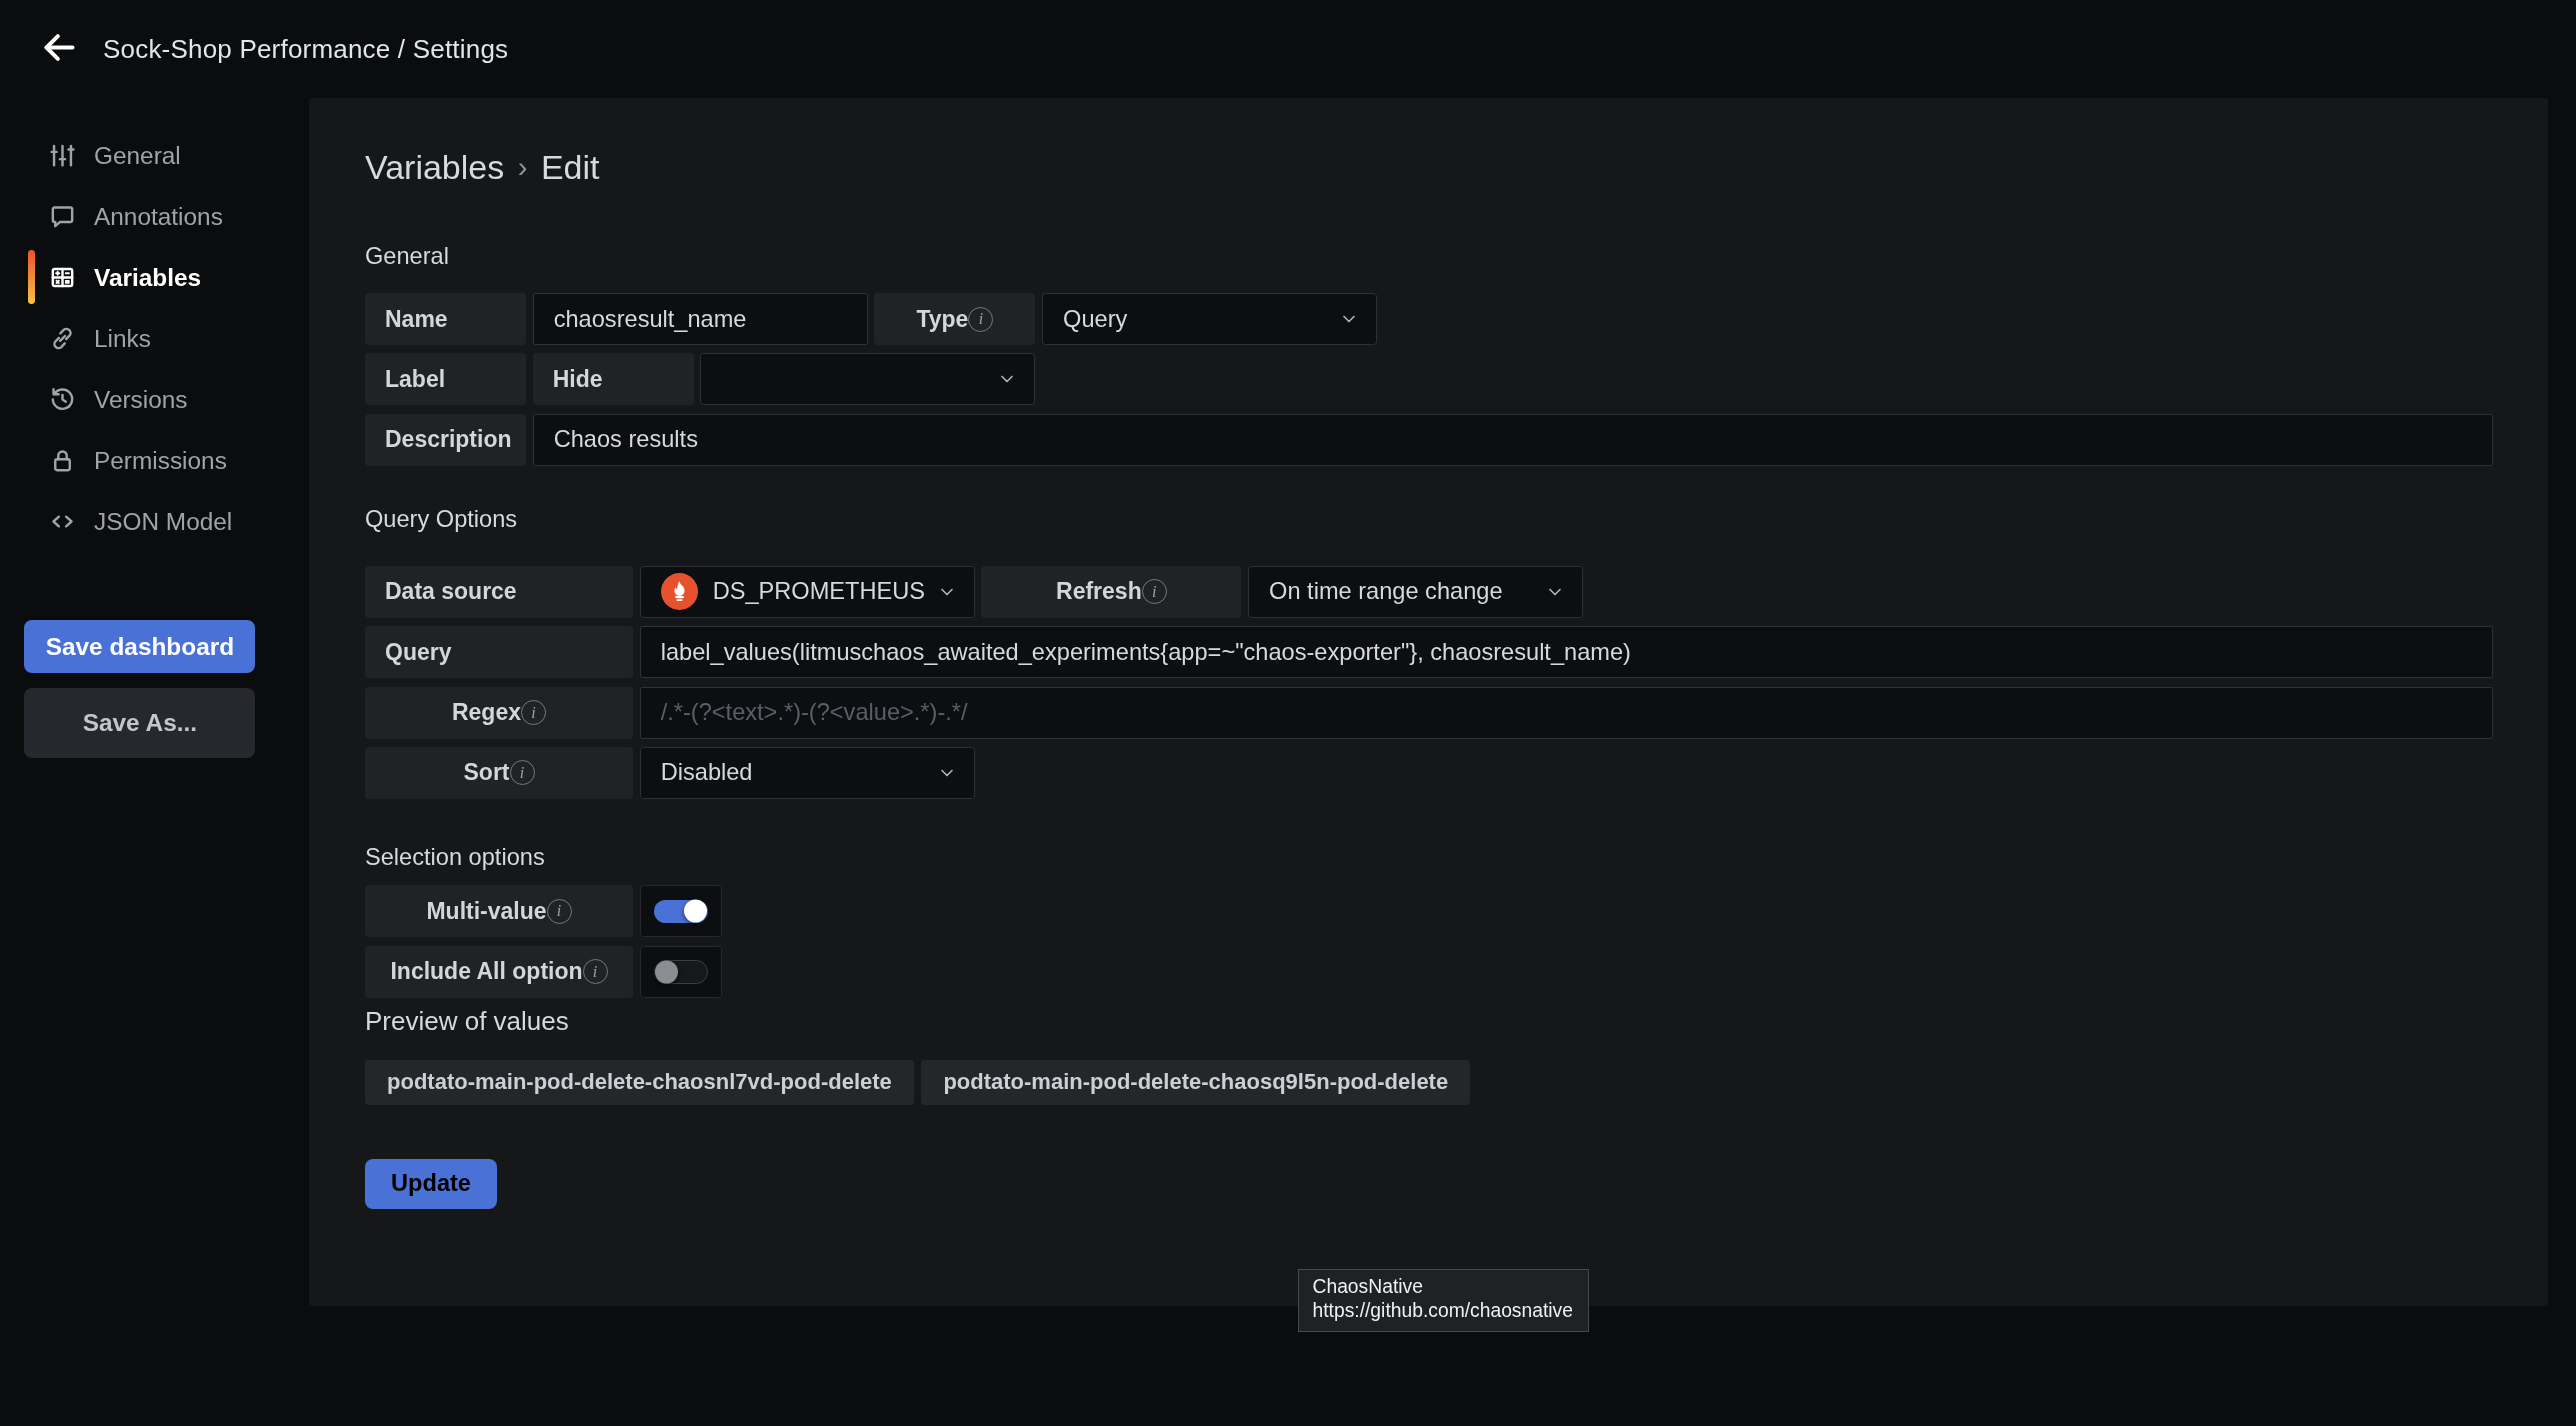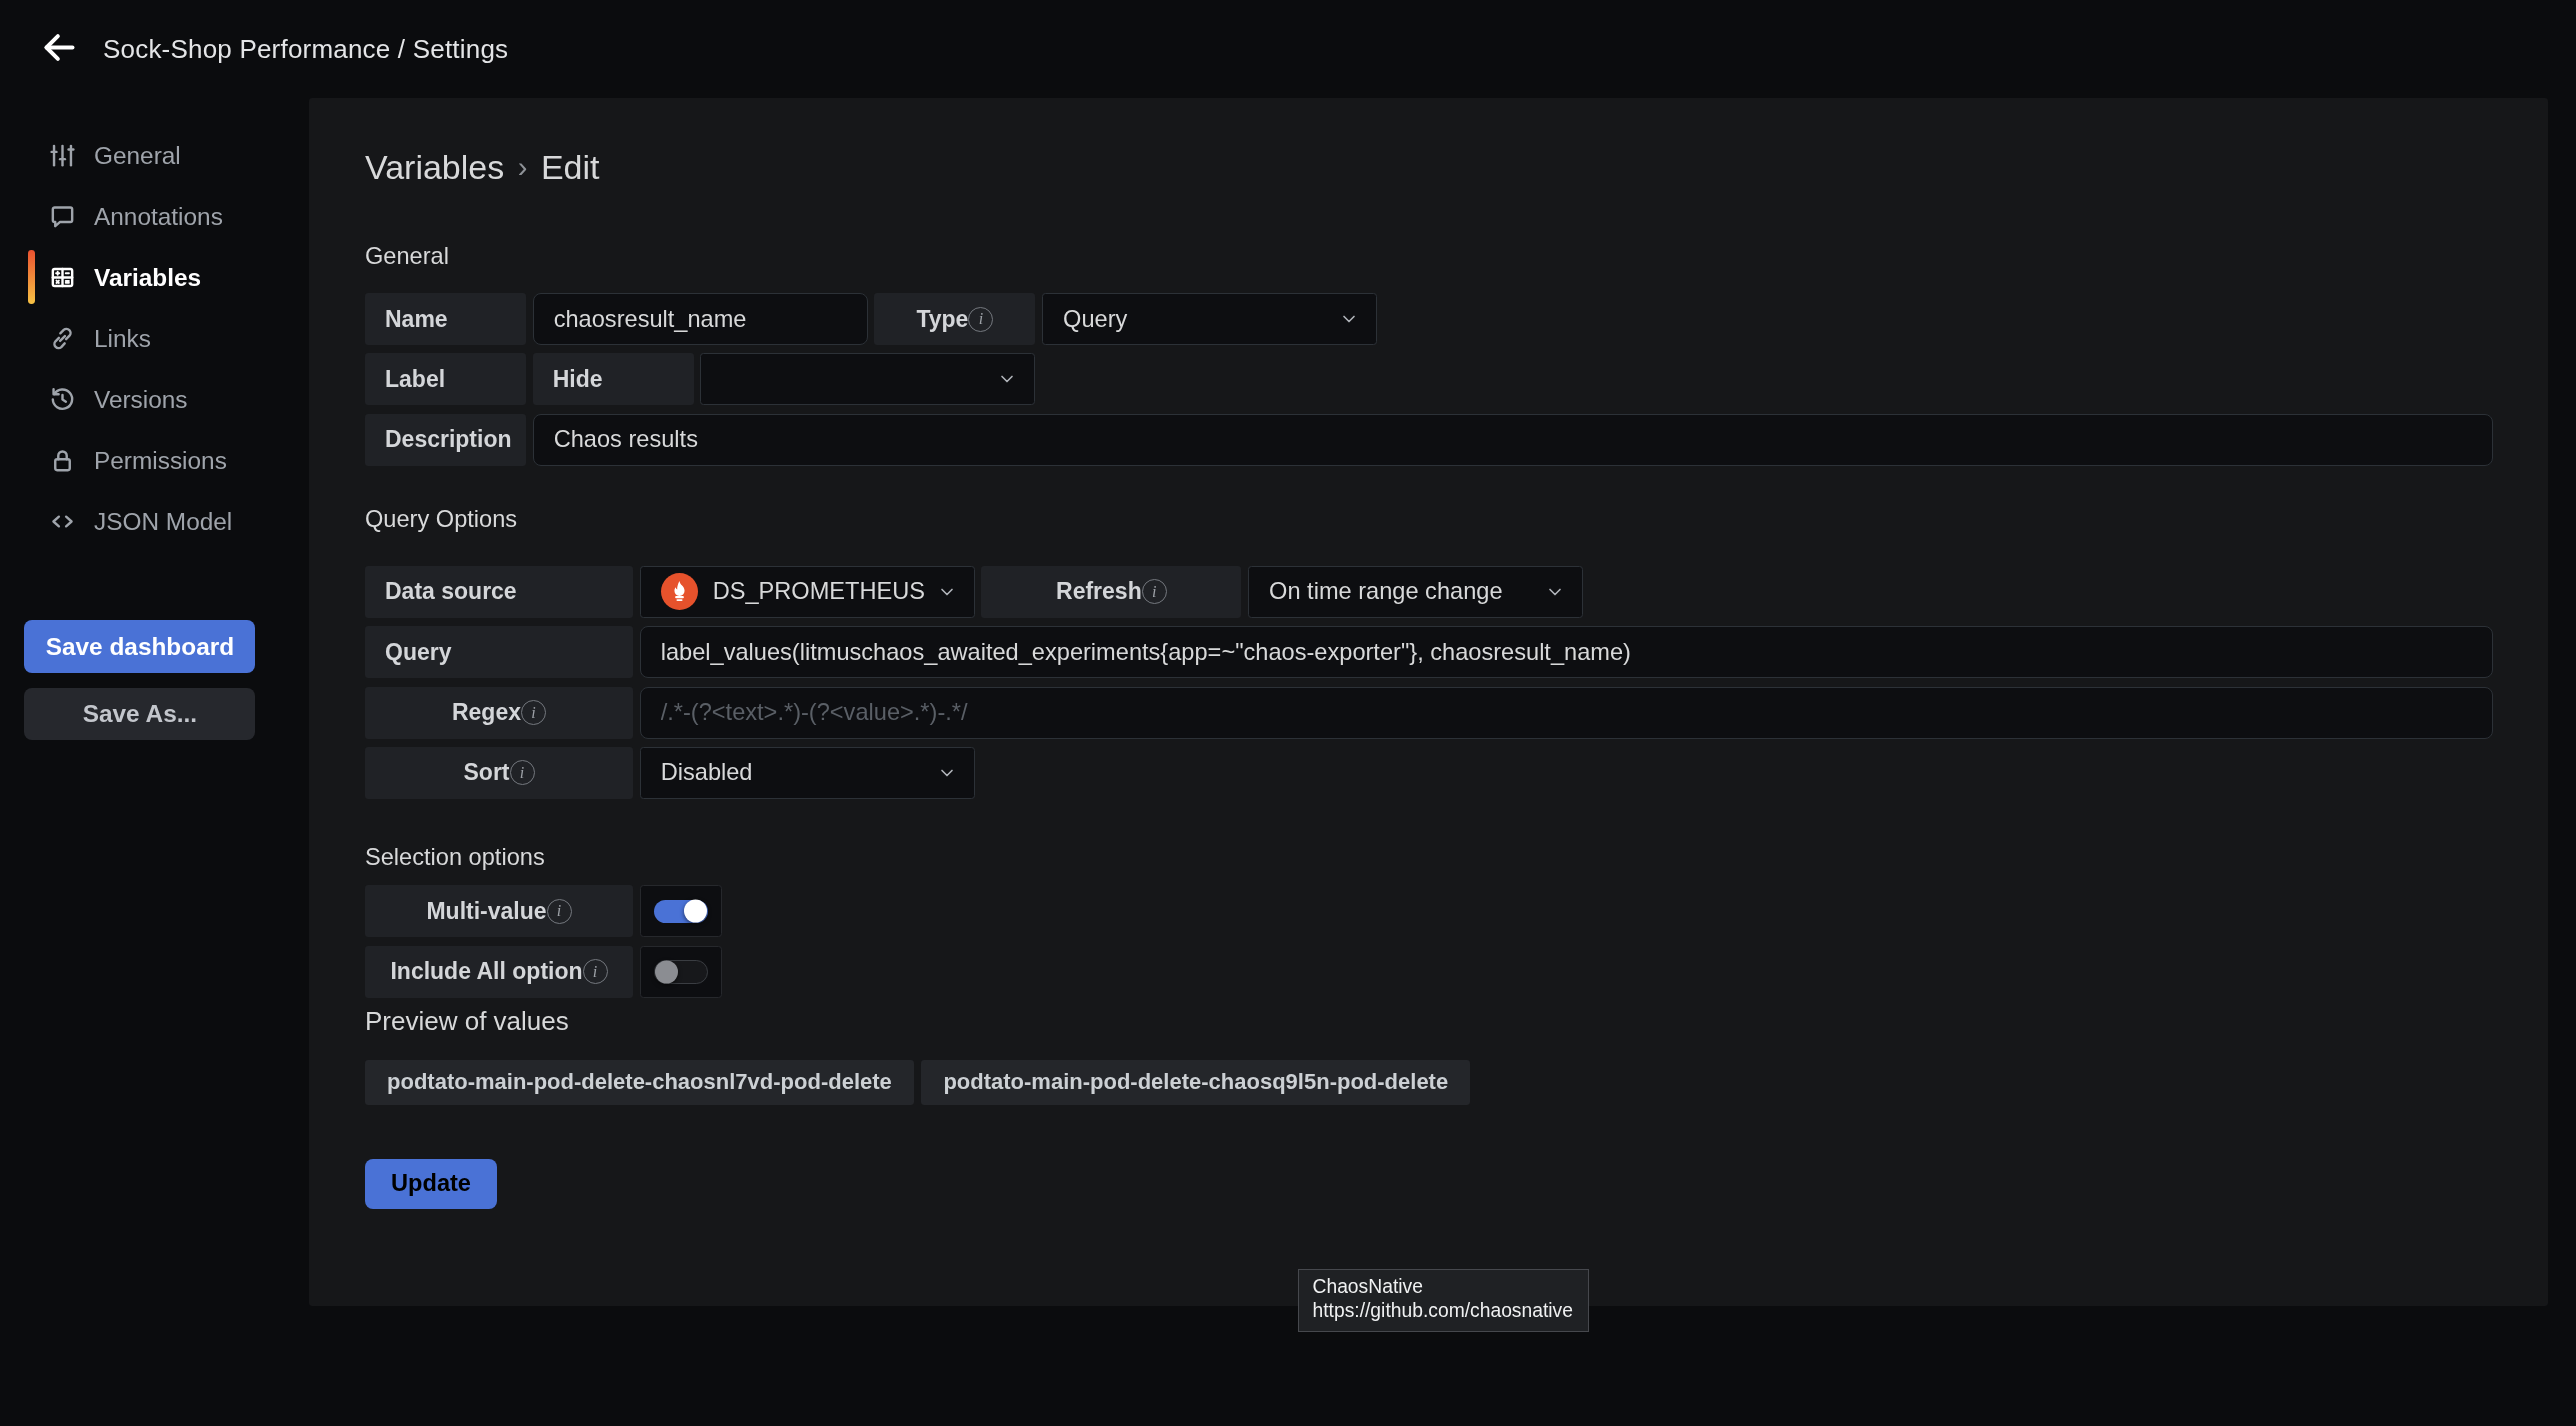--- a/index.html
+++ b/index.html
@@ -18,40 +18,40 @@
   .nav-list { position:absolute; left:0; top:27px; width:100%; }
   .nav-item { position:relative; height:61px; display:flex; align-items:center; padding-left:46px; cursor:pointer; color:#9fa4ab; }
   .nav-item .nav-icon { width:32px; height:32px; display:flex; align-items:center; justify-content:center; }
   .nav-item .nav-label { font-size:24.4px; margin-left:16px; }
   .nav-item.active { color:#ffffff; }
   .nav-item.active .nav-label { font-weight:600; }
   .active-bar { position:absolute; left:28px; top:3.4px; width:6.7px; height:54px; border-radius:3.4px;
     background:linear-gradient(to bottom,#eb5230,#f7c244); }
   .btn { border:none; border-radius:8px; cursor:pointer; font-family:inherit; font-size:24.4px; font-weight:600; }
   .save-dash { position:absolute; left:24.4px; top:522px; width:231px; height:53px; background:#4a72d6; color:#ffffff; }
-  .save-as  { position:absolute; left:24.4px; top:590px; width:231px; height:52px; background:#26282d; color:#c3c6cc; }
+  .save-as  { position:absolute; left:24.4px; top:590px; width:231px; height:70px; background:#26282d; color:#c3c6cc; }
   
   .panel { position:absolute; left:309px; top:98px; width:2239px; height:1208px; background:#161719; border-radius:3.4px; }
   .content { padding:47px 55px 0 56px; }
   .crumb { font-size:34px; font-weight:500; color:#d8d9da; line-height:44px; display:flex; align-items:center; gap:13.5px; }
   .crumb .sep { color:#8e9297; font-size:29px; }
   .sec-h { font-size:23.6px; font-weight:400; color:#d8d9da; line-height:29px; }
   .h-general { margin-top:53px; margin-bottom:22px; }
   .h-query   { margin-top:39px; margin-bottom:32px; }
   .h-select  { margin-top:44px; margin-bottom:13.5px; }
   .h-preview { margin-bottom:23.6px; font-size:26px; line-height:30px; }
   .row { display:flex; gap:6.7px; margin-bottom:8.4px; }
   .lbl { background:#202226; color:#d4d6d9; font-size:23px; font-weight:600; height:52px; border-radius:3.4px;
          display:flex; align-items:center; padding:0 20px; }
   .lbl.sm { width:161px; } .lbl.md { width:268px; }
   .lbl.spread { justify-content:center; }
   .info { width:25px; height:25px; border-radius:50%; border:1.7px solid #74787e; color:#9da1a7;
           font-size:16px; font-weight:400; display:flex; align-items:center; justify-content:center;
           font-family:"Liberation Serif","DejaVu Serif",serif; font-style:italic; flex:0 0 auto; }
-  .inp { background:#0d0e11; border:1.7px solid #2c3137; border-radius:8px; height:52px; color:#d8d9da;
+  .inp { background:#0d0e11; border:1.7px solid #2c3137; border-radius:2px; height:52px; color:#d8d9da;
          font-size:23.6px; padding:0 20px; font-family:inherit; outline:none; }
   .inp::placeholder { color:#5a5f66; }
   .inp.sm { width:335px; } .inp.grow { flex:1 1 auto; }
   .dd { background:#0d0e11; border:1.7px solid #2c3137; border-radius:3.4px; height:52px; width:335px;
         display:flex; align-items:center; padding:0 17px 0 20px; cursor:pointer; }
   .dd .dd-val { font-size:23.6px; color:#d8d9da; flex:1 1 auto; white-space:nowrap; }
   .dd .chev { flex:0 0 auto; display:flex; }
   .prom-badge { width:37px; height:37px; border-radius:50%; background:#e6522c; display:flex;
                 align-items:center; justify-content:center; margin-right:15px; flex:0 0 auto; }
   .toggle-box { width:82px; height:52px; background:#0d0e11; border:1.7px solid #26282c; border-radius:3.4px;

